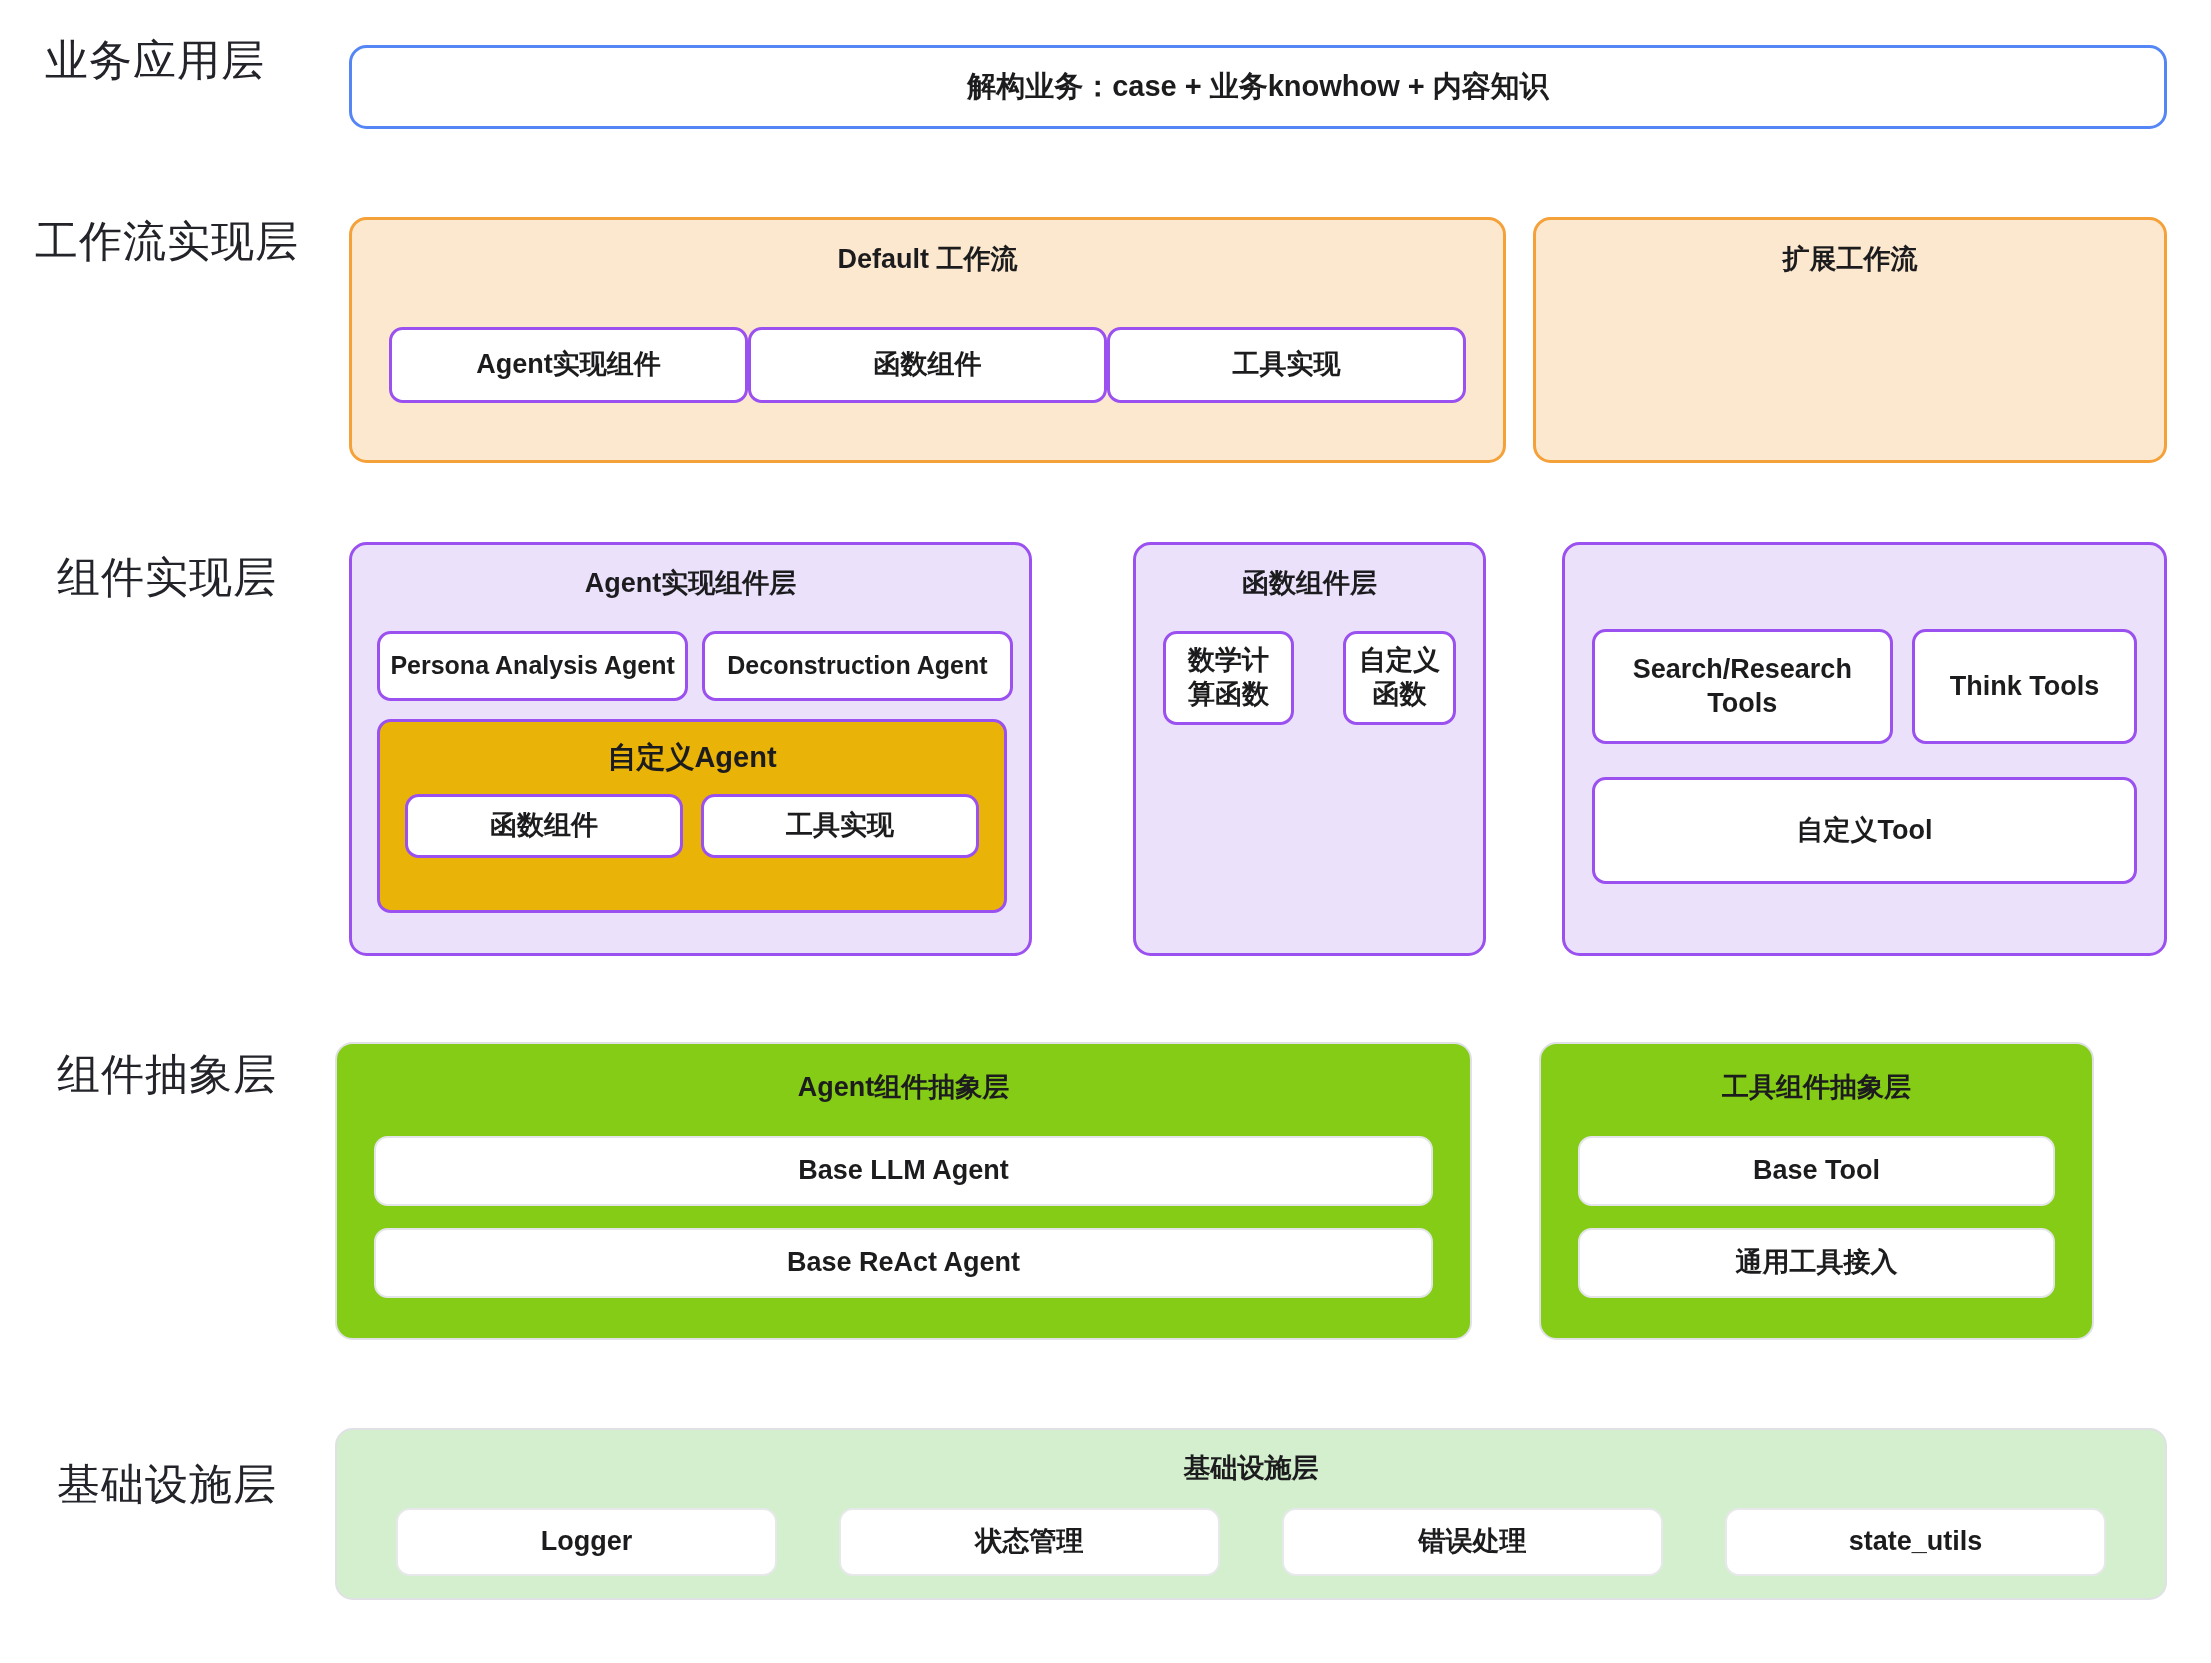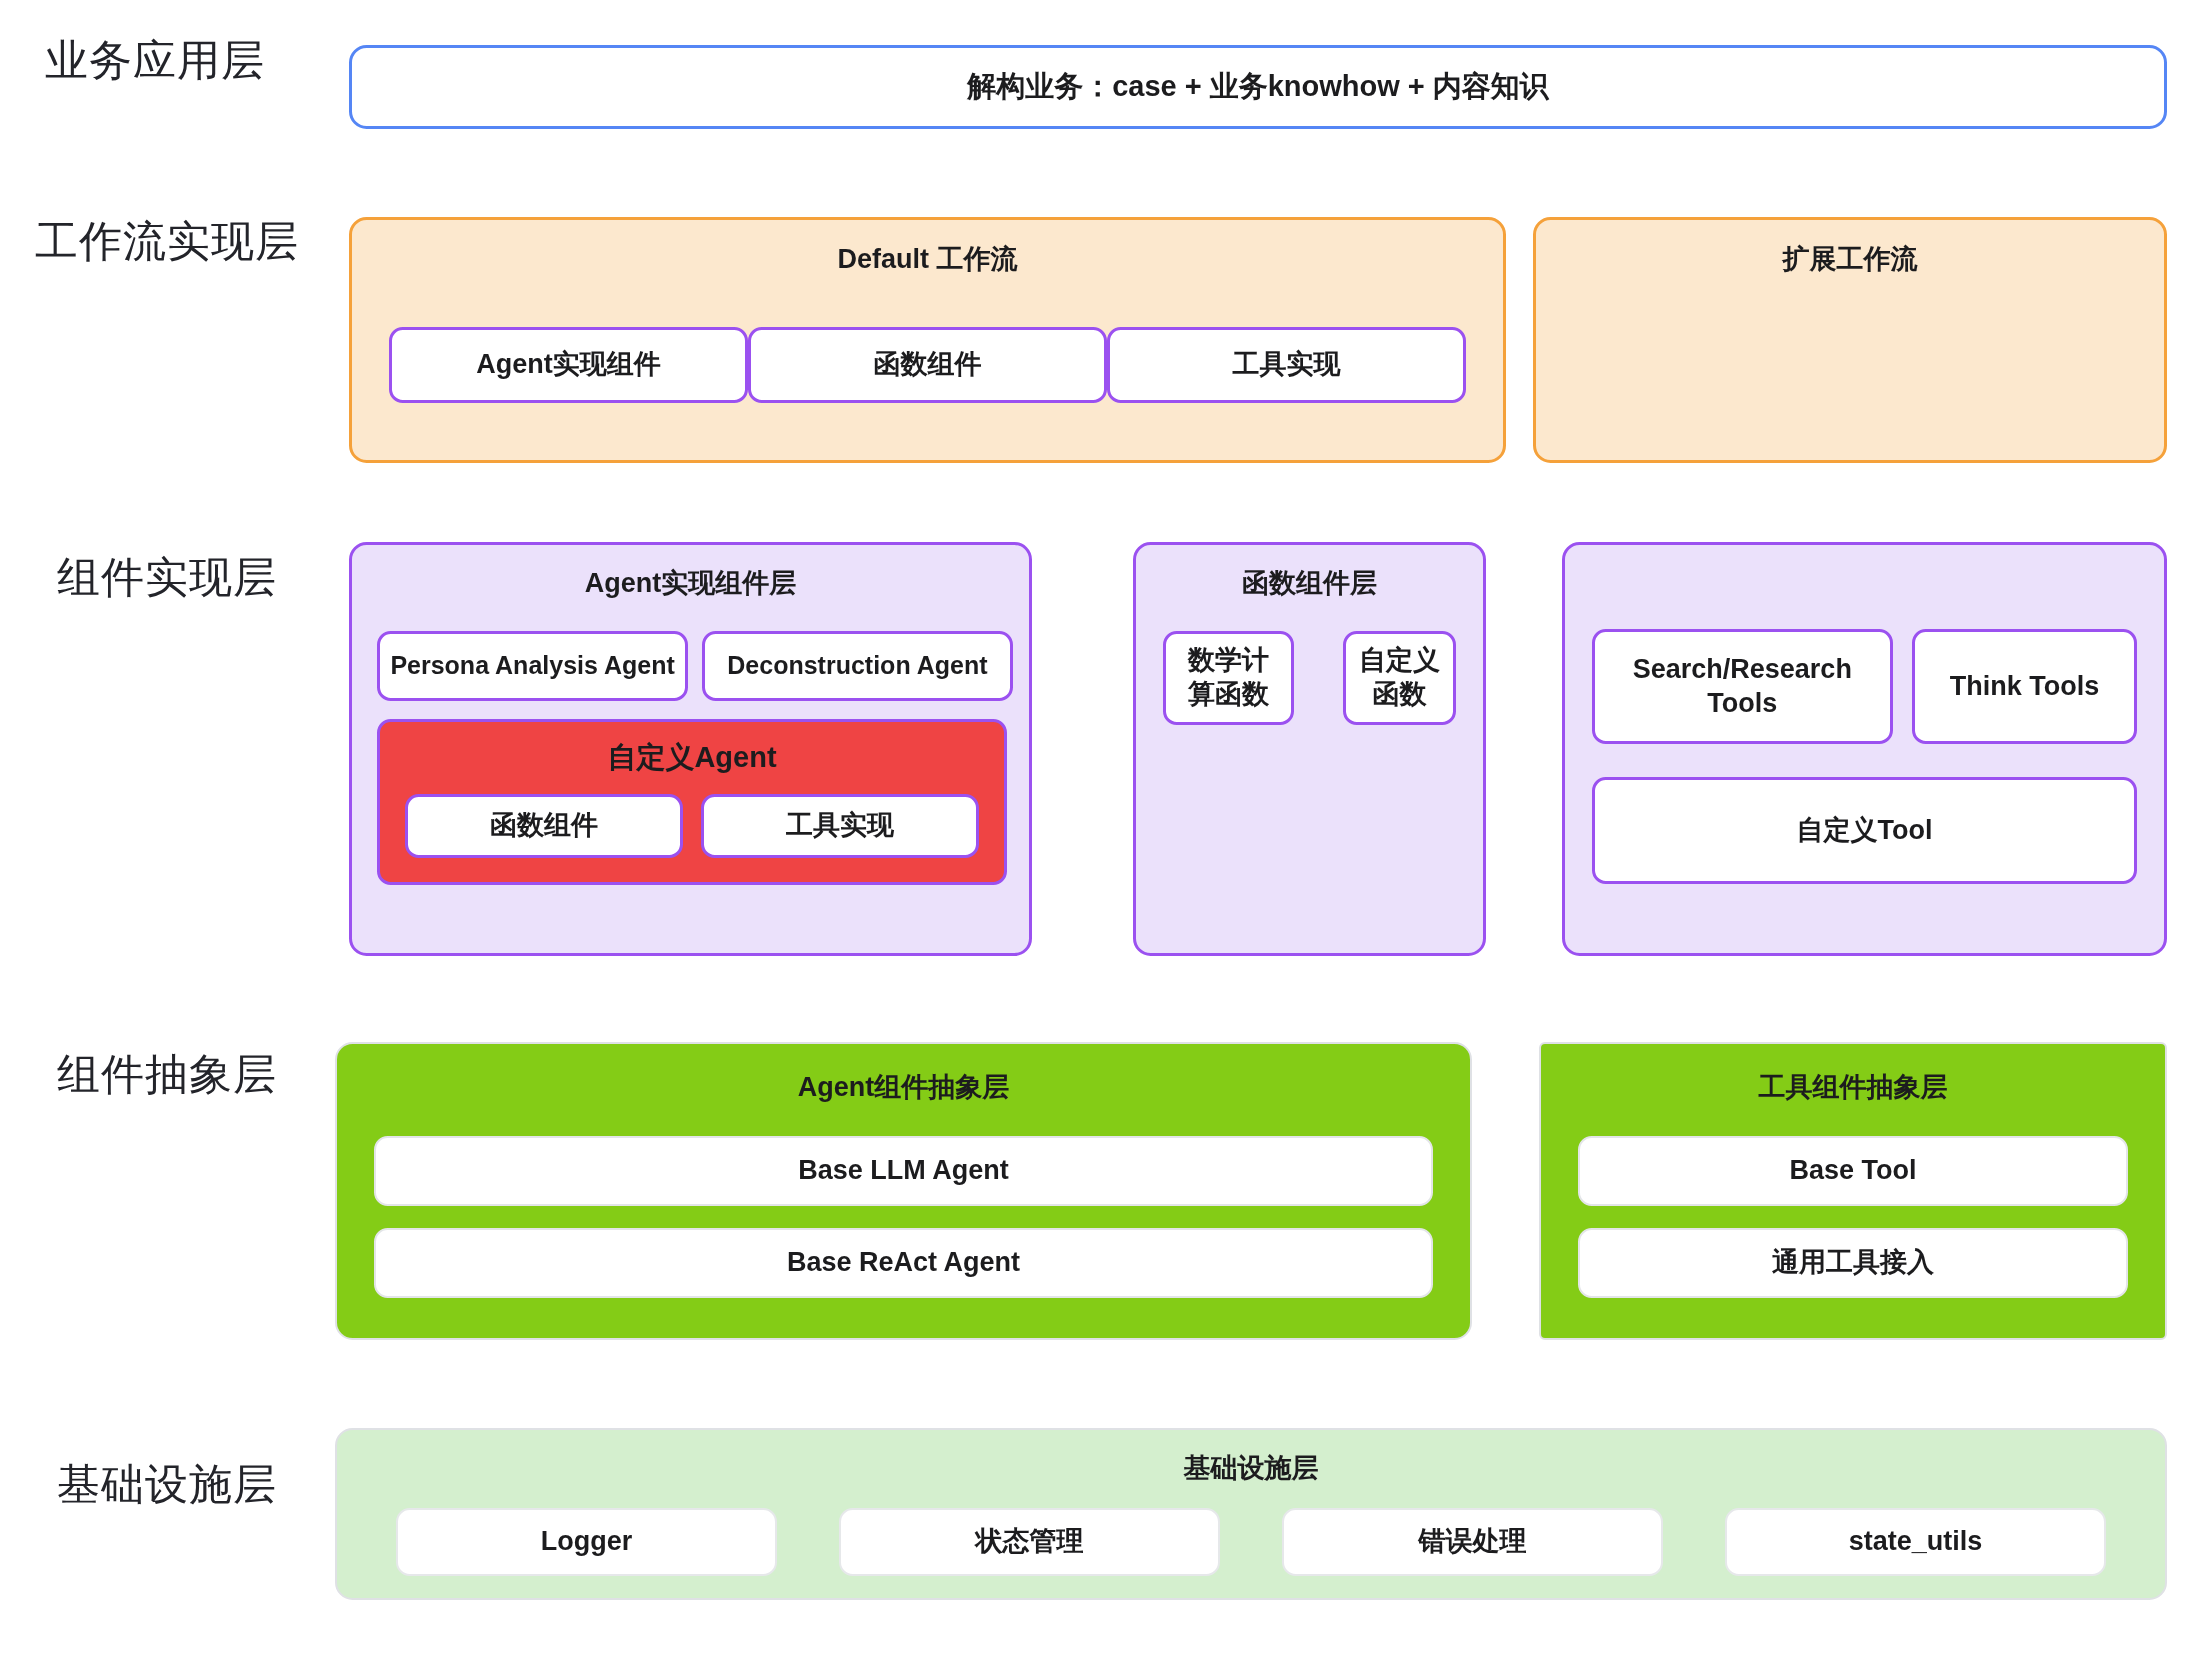--- a/index.html
+++ b/index.html
@@ -123,23 +123,23 @@
     top: 86px;
     display: flex;
     gap: 13.7px;
   }
   .agent-top-row .node { flex: 1; height: 70px; font-size: 25px; }
 
   .custom-agent {
     position: absolute;
     left: 25px; right: 22px;
     top: 174px;
-    height: 166px;
+    height: 194px;
     box-sizing: border-box;
-    background: #ef4444;
+    background: #eab308;
     border: 3.9px solid #9b51f0;
     border-radius: 13.7px;
   }
   .custom-agent-title {
     text-align: center;
     margin-top: 15.6px;
     font-size: 29px;
     font-weight: 700;
   }
   .custom-agent-row {
@@ -180,21 +180,21 @@
 
   
   .abs {
     border: 2px solid #dfe1e5;
     background: #84cc16;
     top: 1042px;
     height: 298px;
   }
   .abs .group-title { margin-top: 27px; }
   .abs-agent { left: 335px;  width: 1137px; }
-  .abs-tool  { left: 1539px; width: 628px; border-radius: 6px; }
+  .abs-tool  { left: 1539px; width: 555px; }
   .abs-col {
     position: absolute;
     left: 37px; right: 37px;
     top: 92px;
     display: flex;
     flex-direction: column;
     gap: 21.5px;
   }
   .abs-col .node {
     height: 70px;

